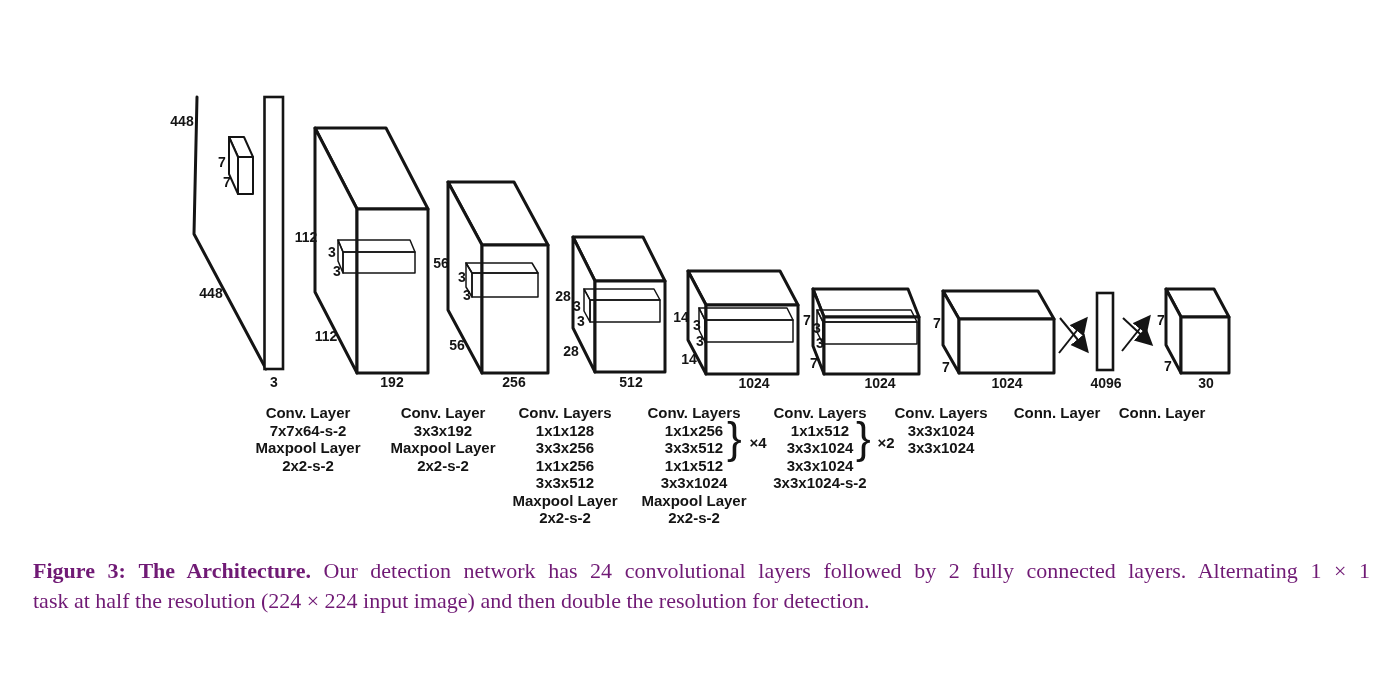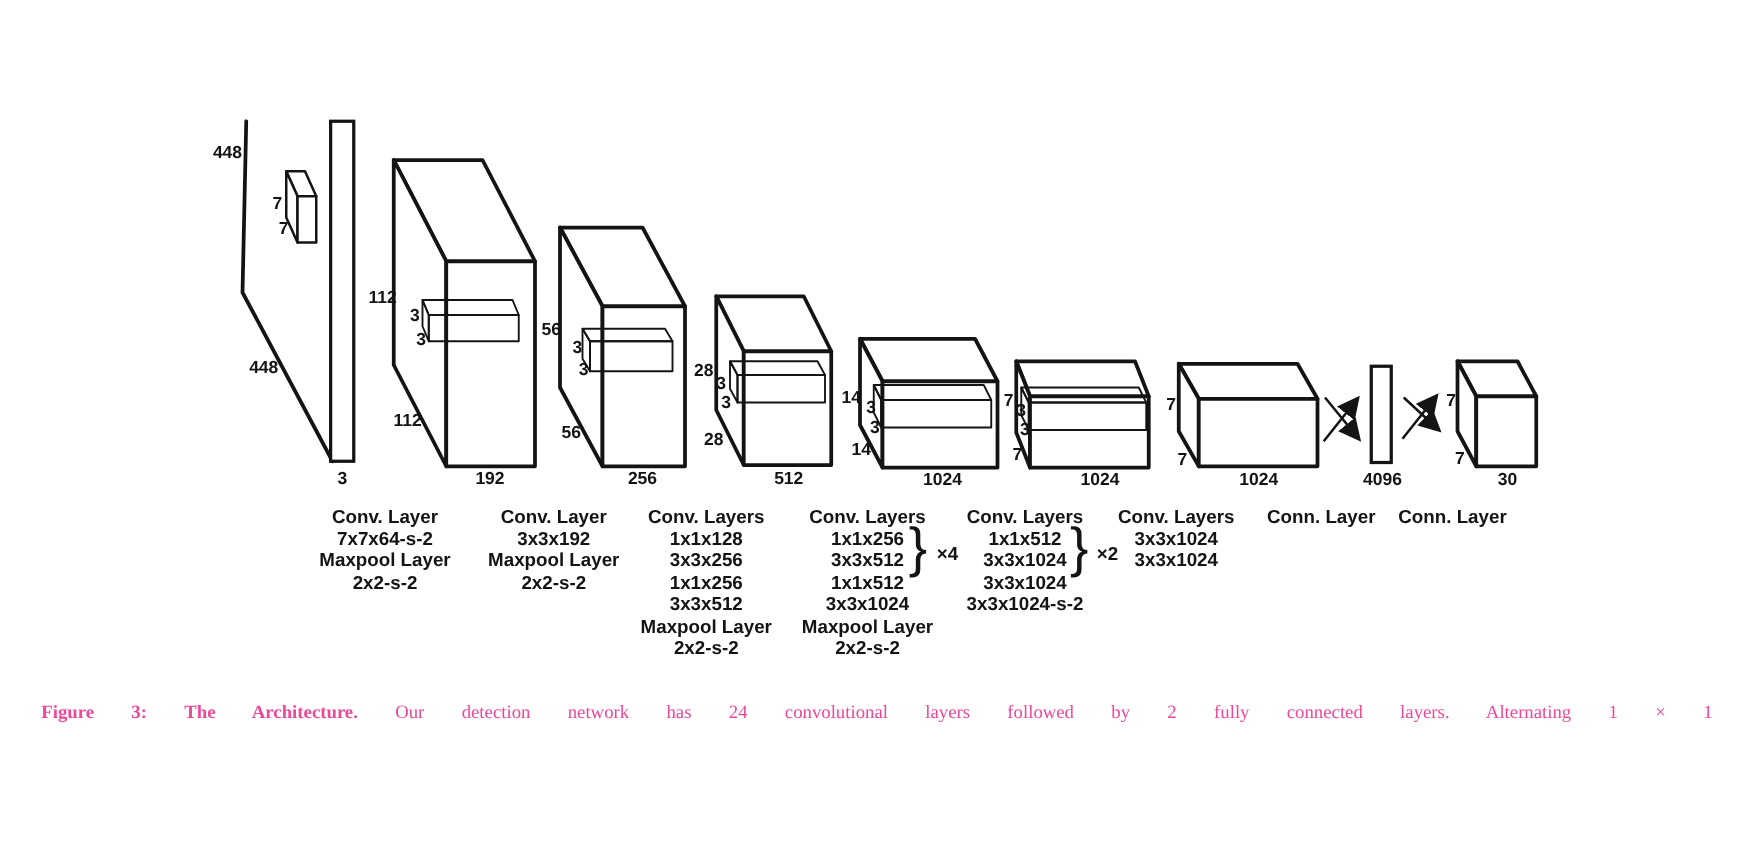--- a/index.html
+++ b/index.html
@@ -10,21 +10,21 @@
   .face-sm{fill:#ffffff;stroke:#141414;stroke-width:2;stroke-linejoin:round;}
   .filter{fill:none;stroke:#141414;stroke-width:1.5;stroke-linejoin:round;}
   .panel{fill:none;stroke:#141414;stroke-width:3;stroke-linejoin:round;stroke-linecap:round;}
   .slab{fill:#ffffff;stroke:#141414;stroke-width:2.6;}
   .xline{fill:none;stroke:#141414;stroke-width:2;}
   .lbl{font:bold 14px "Liberation Sans",sans-serif;fill:#141414;}
   .col{font:bold 15px "Liberation Sans",sans-serif;fill:#141414;}
   .brace{font:44px "Liberation Sans",sans-serif;fill:#141414;}
   .mult{font:bold 15px "Liberation Sans",sans-serif;fill:#141414;}
   .caption{position:absolute;left:33px;top:556px;width:1337px;
-           font-family:"Liberation Serif",serif;font-size:15px;line-height:29.5px;color:#ec4899;}
+           font-family:"Liberation Serif",serif;font-size:22px;line-height:29.5px;color:#701a75;}
   .cap-just{text-align:justify;text-align-last:justify;}
   .capb{font-weight:bold;}
   .watermark{position:absolute;top:621px;right:16px;font-family:"DejaVu Sans",sans-serif;
              font-weight:bold;font-size:25px;letter-spacing:1.5px;color:#d2d2d2;
              text-shadow:-1px -1px 0 #909090,1px 1px 1px #ffffff;}
 </style>
 </head>
 <body>
 
 <div class="page">
@@ -215,17 +215,18 @@
       <text class="col" x="1057" y="418" text-anchor="middle">Conn. Layer</text>
     </g>
     <g>
       <text class="col" x="1162" y="418" text-anchor="middle">Conn. Layer</text>
     </g>
   </svg>
 
   
   <div class="caption">
     <div class="cap-just"><b class="capb">Figure 3:</b> <b class="capb">The Architecture.</b> <span>Our detection network has 24 convolutional layers followed by 2 fully connected layers. Alternating 1 × 1</span></div>
+    <div><span>task at half the resolution (224 × 224 input image) and then double the resolution for detection.</span></div>
   </div>
 
   
 
 </div>
 
 </body></html>

